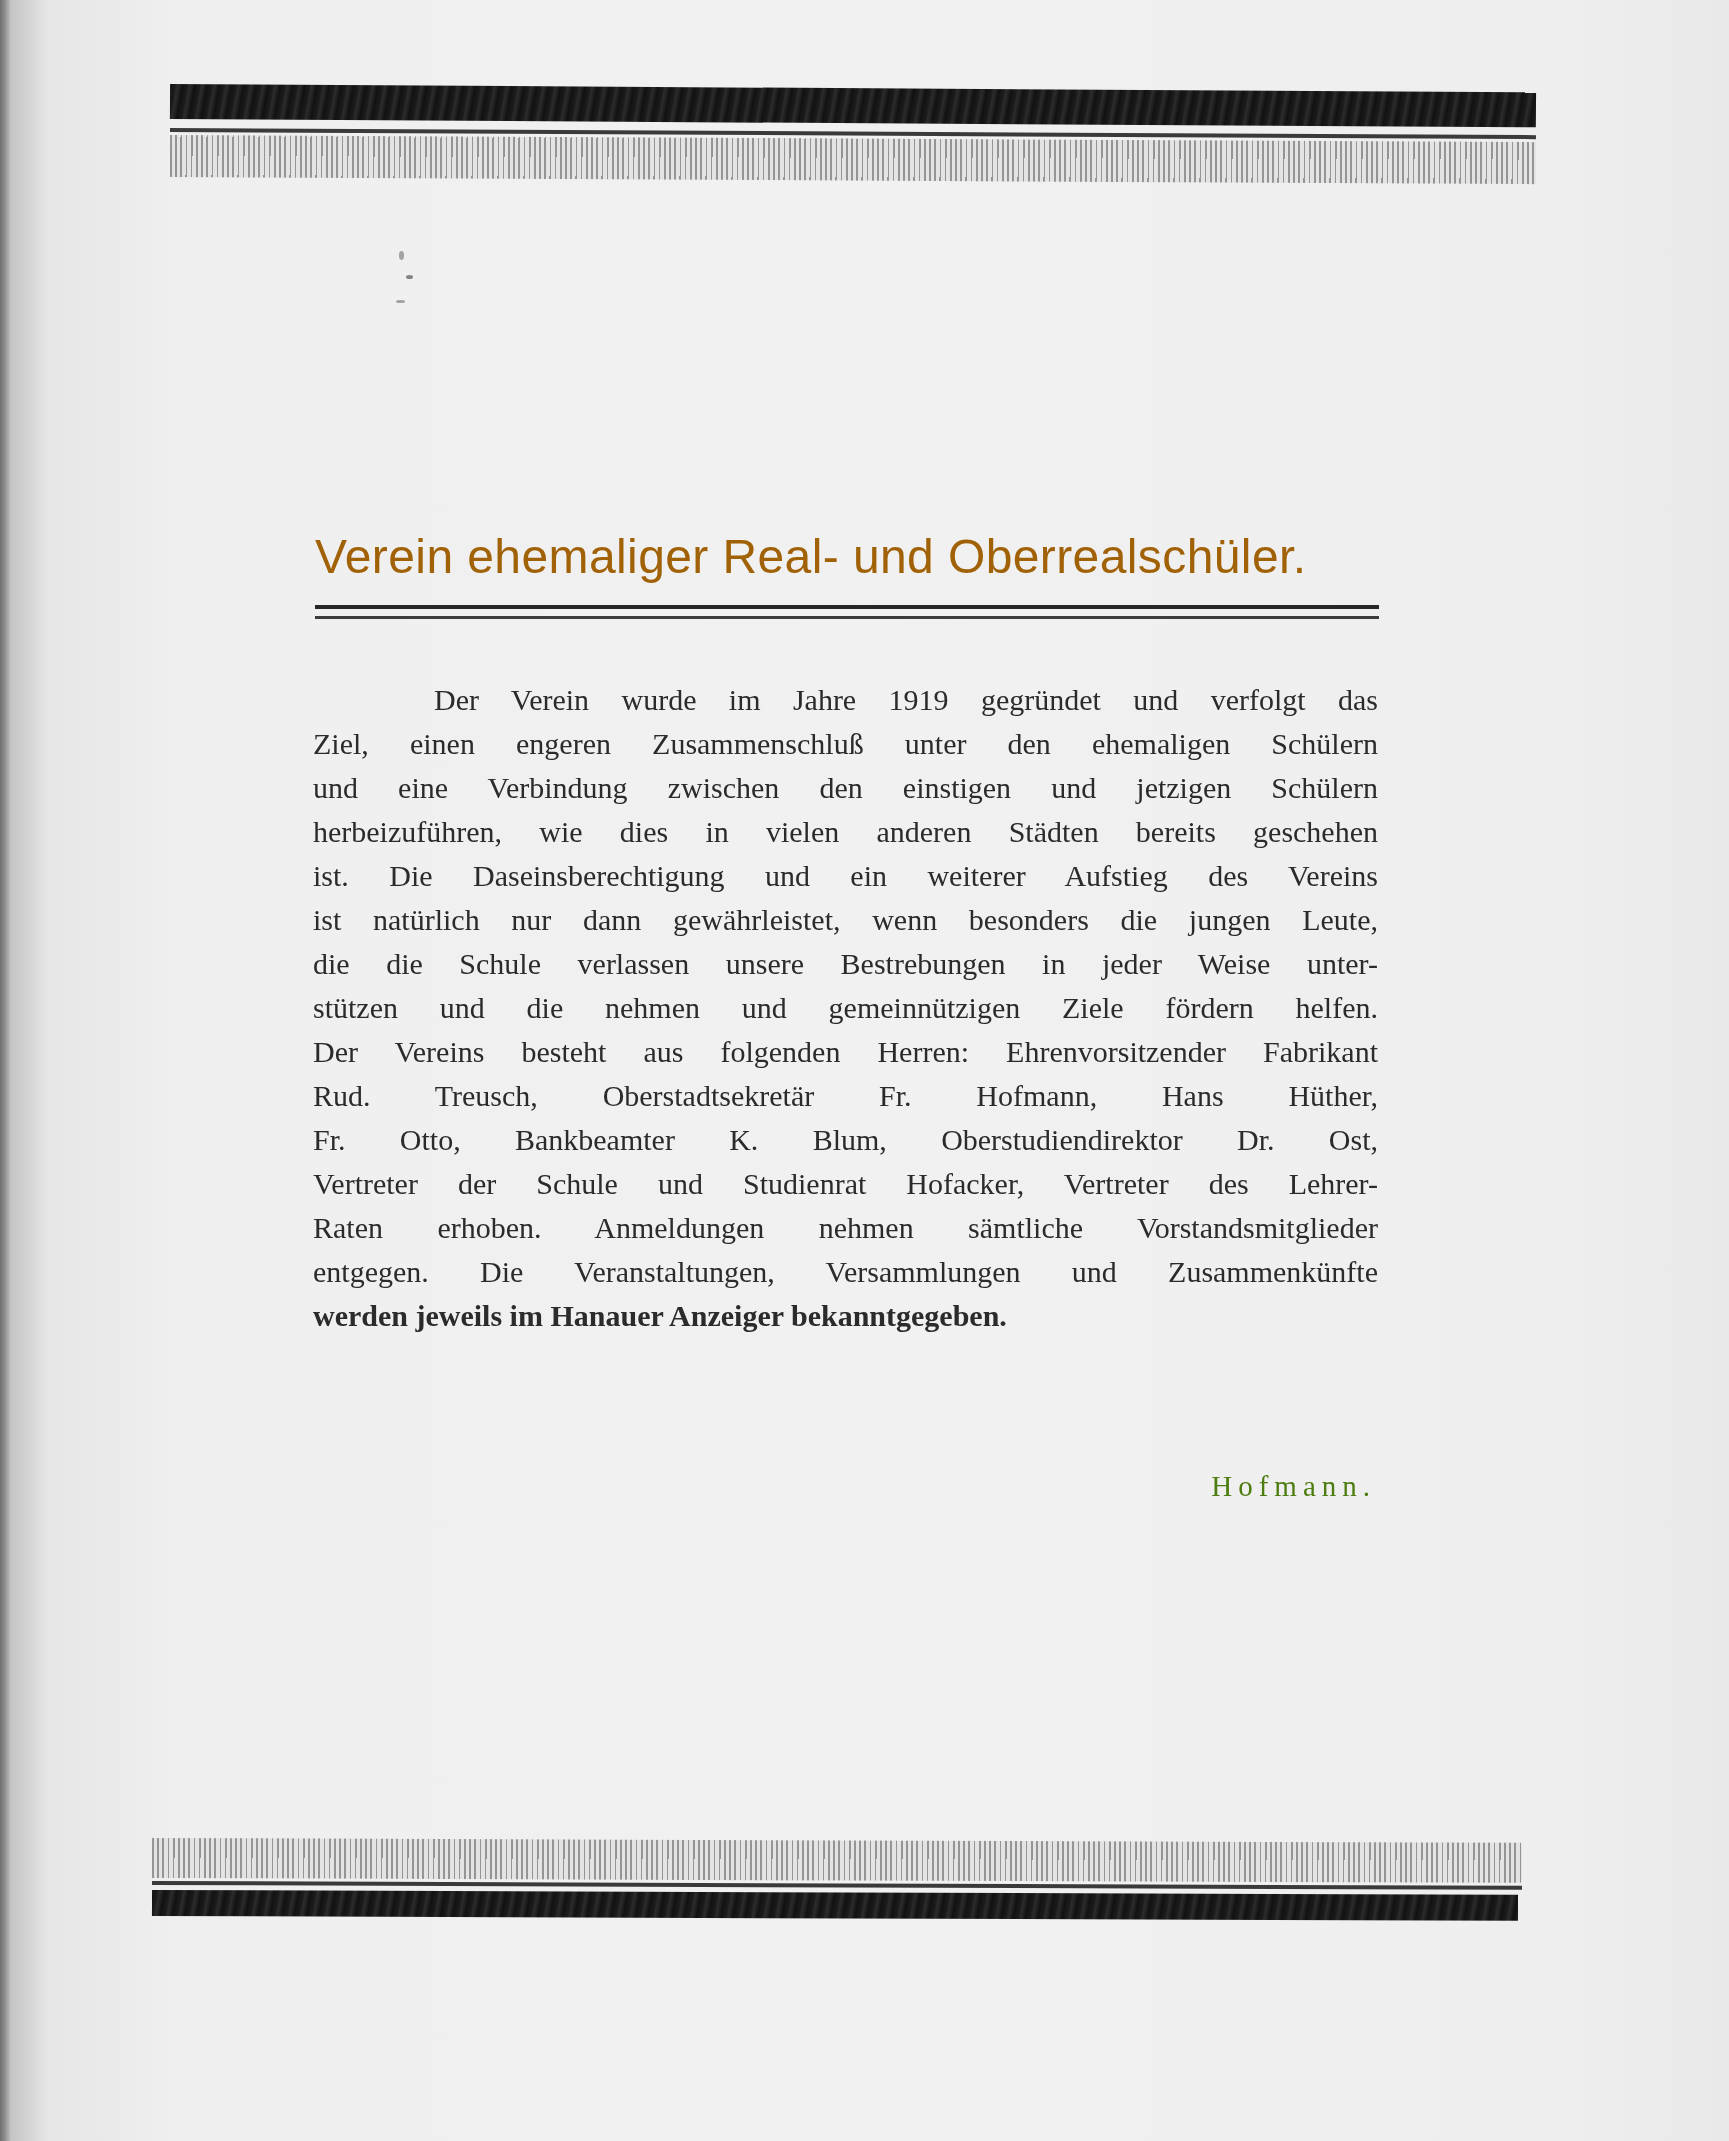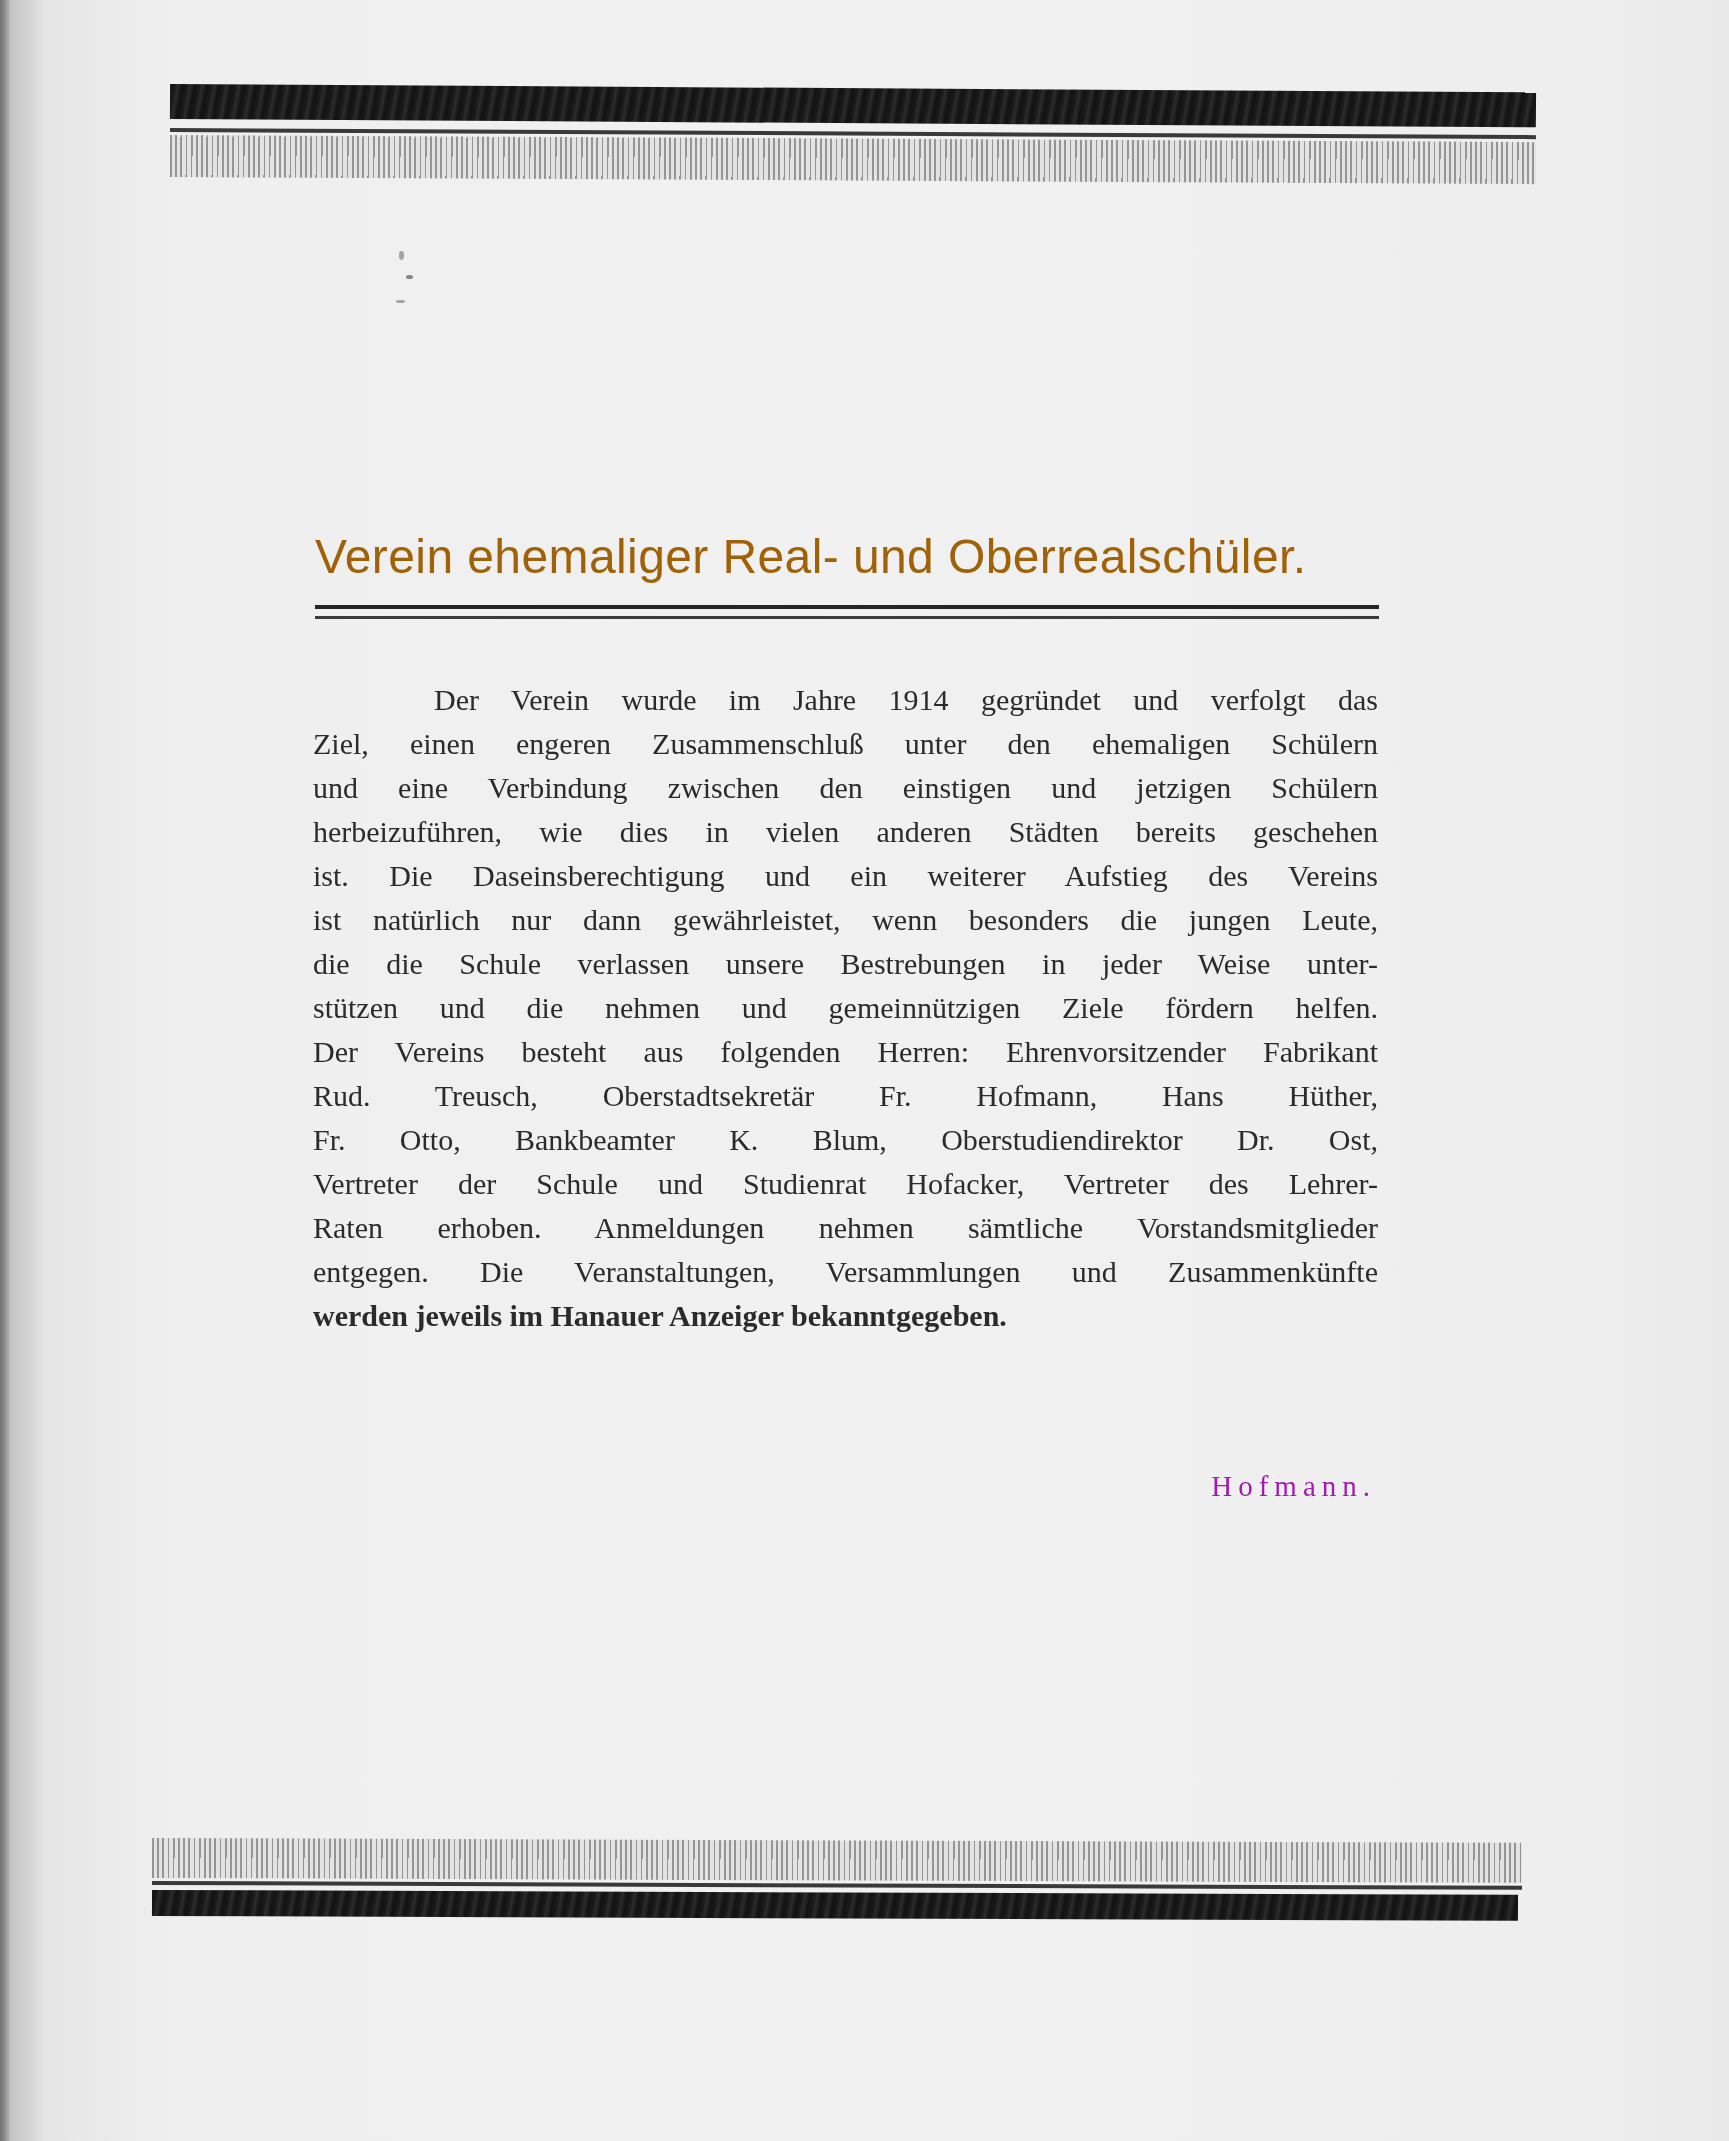--- a/index.html
+++ b/index.html
@@ -37,21 +37,21 @@
   .title-rule-2 { position: absolute; left: 315px; top: 616px; width: 1064px; height: 2.6px; background: #3c3c3c; }
   .body-text {
     position: absolute; left: 313px; top: 678px; width: 1065px;
     font-size: 30px; line-height: 44px; color: #2b2b2b;
   }
   .line { display: block; text-align: justify; text-align-last: justify; white-space: nowrap; }
   .line.indent { padding-left: 121px; }
   .line.last { text-align-last: left; font-weight: bold; }
   .signature {
     position: absolute; right: 353px; top: 1470px;
-    font-size: 29px; letter-spacing: 6px; color: #a21caf;
+    font-size: 29px; letter-spacing: 6px; color: #4d7c0f;
   }
   .speck { position: absolute; background: #555; border-radius: 50%; }
 </style>
 </head>
 <body>
 
 <div class="page-edge"></div>
 <div class="page-edge-inner"></div>
 
 <div>
@@ -62,21 +62,21 @@
 
 <div class="speck" style="left:399px; top:251px; width:5.2px; height:8.6px; opacity:.5;"></div>
 <div class="speck" style="left:406px; top:275px; width:7px; height:3.5px; opacity:.7;"></div>
 <div class="speck" style="left:396px; top:300px; width:8.6px; height:2.6px; opacity:.5;"></div>
 
 <div class="title">Verein ehemaliger Real- und Oberrealschüler.</div>
 <div class="title-rule-1"></div>
 <div class="title-rule-2"></div>
 
 <div class="body-text">
-  <span class="line indent">Der Verein wurde im Jahre 1914 gegründet und verfolgt das</span>
+  <span class="line indent">Der Verein wurde im Jahre 1919 gegründet und verfolgt das</span>
   <span class="line">Ziel, einen engeren Zusammenschluß unter den ehemaligen Schülern</span>
   <span class="line">und eine Verbindung zwischen den einstigen und jetzigen Schülern</span>
   <span class="line">herbeizuführen, wie dies in vielen anderen Städten bereits geschehen</span>
   <span class="line">ist. Die Daseinsberechtigung und ein weiterer Aufstieg des Vereins</span>
   <span class="line">ist natürlich nur dann gewährleistet, wenn besonders die jungen Leute,</span>
   <span class="line">die die Schule verlassen unsere Bestrebungen in jeder Weise unter-</span>
   <span class="line">stützen und die nehmen und gemeinnützigen Ziele fördern helfen.</span>
   <span class="line">Der Vereins besteht aus folgenden Herren: Ehrenvorsitzender Fabrikant</span>
   <span class="line">Rud. Treusch, Oberstadtsekretär Fr. Hofmann, Hans Hüther,</span>
   <span class="line">Fr. Otto, Bankbeamter K. Blum, Oberstudiendirektor Dr. Ost,</span>

